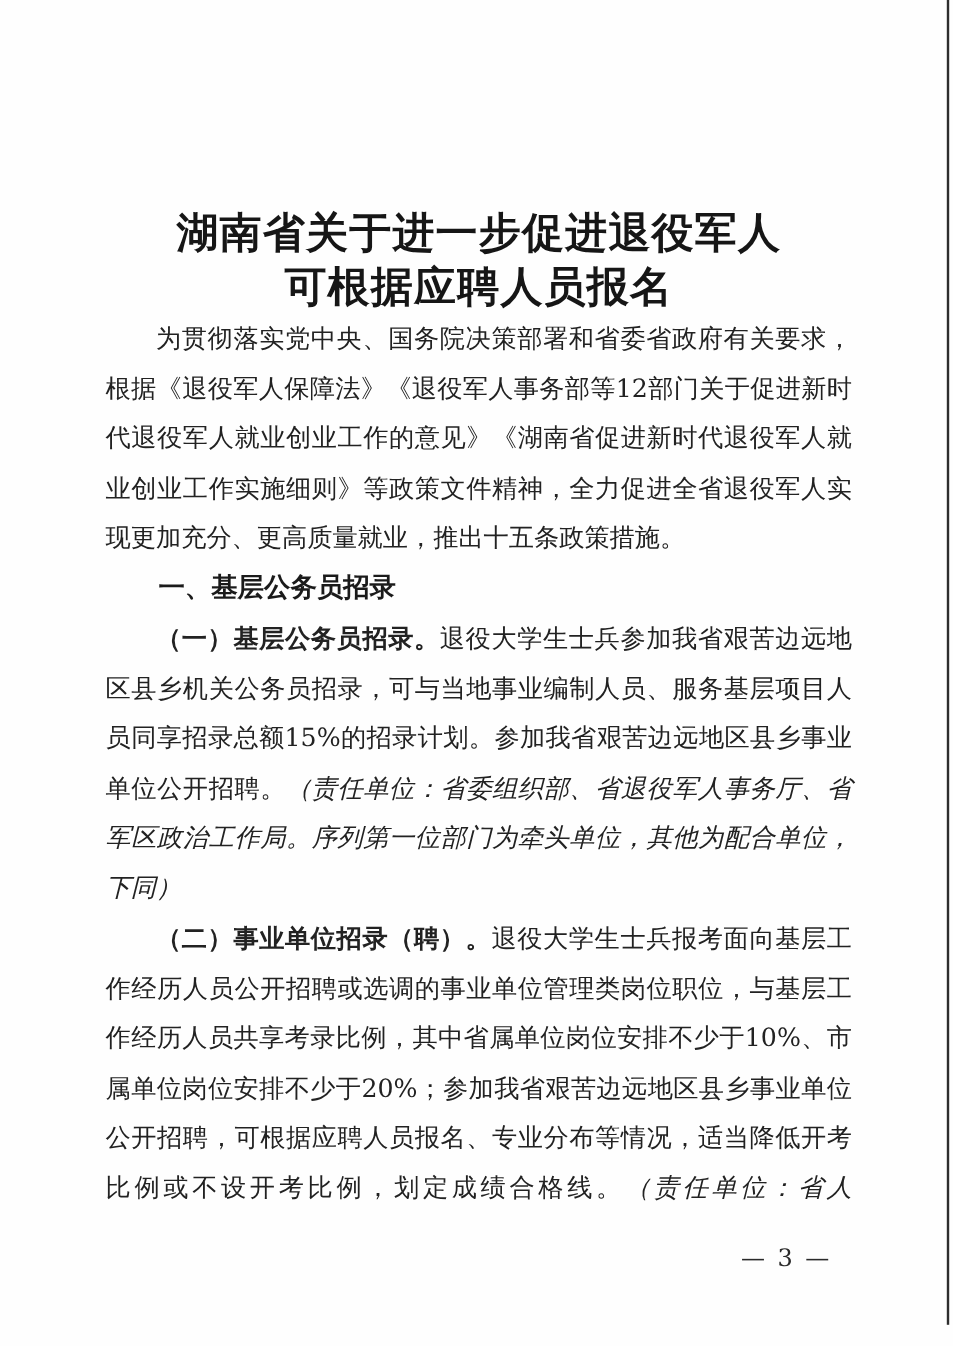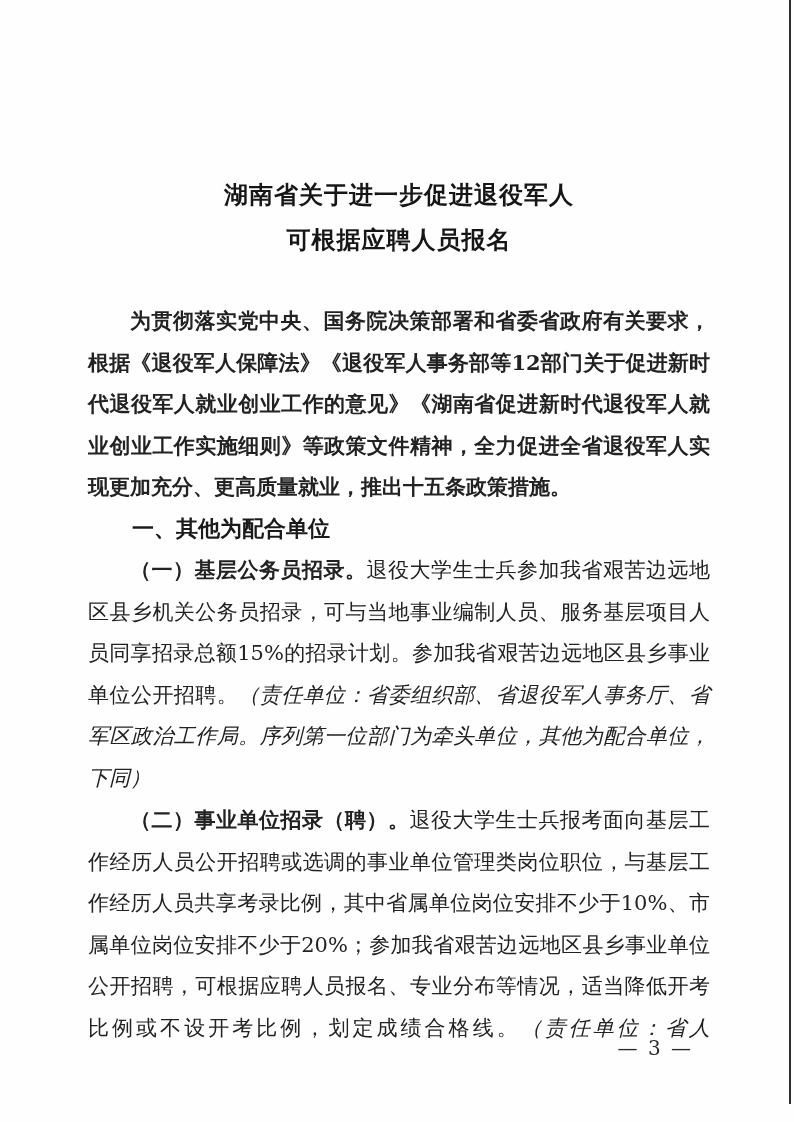--- a/index.html
+++ b/index.html
@@ -17,38 +17,36 @@
     color: #1f1f1f;
   }
   .content {
     position: absolute;
     left: 88px;
     top: 172px;
     width: 622px;
   }
   .doc-title {
     text-align: center;
-    font-size: 24px;
+    font-size: 35px;
     font-weight: bold;
     line-height: 45px;
     color: #161616;
     letter-spacing: 1px;
   }
   .body-text {
     margin: 0;
     font-size: 21px;
     line-height: 41.5px;
     text-align: justify;
     text-justify: inter-character;
     text-indent: 2em;
     color: #222222;
   }
   .intro {
-    margin-top: 38px;
-    font-weight: bold;
   }
   .section-heading {
     font-family: "DejaVu Sans", sans-serif;
     font-weight: 700;
     font-size: 22px;
     line-height: 41.5px;
     text-indent: 2em;
     color: #1a1a1a;
   }
   .item-lead {
@@ -84,21 +82,21 @@
 
   <div class="content">
 
     <div class="doc-title">
       <div>湖南省关于进一步促进退役军人</div>
       <div>可根据应聘人员报名</div>
     </div>
 
     <p class="body-text intro">为贯彻落实党中央、国务院决策部署和省委省政府有关要求，根据《退役军人保障法》《退役军人事务部等12部门关于促进新时代退役军人就业创业工作的意见》《湖南省促进新时代退役军人就业创业工作实施细则》等政策文件精神，全力促进全省退役军人实现更加充分、更高质量就业，推出十五条政策措施。</p>
 
-    <div class="section-heading">一、其他为配合单位</div>
+    <div class="section-heading">一、基层公务员招录</div>
 
     <p class="body-text">
       <span class="item-lead">（一）基层公务员招录。</span><span>退役大学生士兵参加我省艰苦边远地区县乡机关公务员招录，可与当地事业编制人员、服务基层项目人员同享招录总额15%的招录计划。参加我省艰苦边远地区县乡事业单位公开招聘。</span><span class="kai-note">（责任单位：省委组织部、省退役军人事务厅、省军区政治工作局。序列第一位部门为牵头单位，其他为配合单位，下同）</span>
     </p>
 
     <p class="body-text last-para">
       <span class="item-lead">（二）事业单位招录（聘）。</span><span>退役大学生士兵报考面向基层工作经历人员公开招聘或选调的事业单位管理类岗位职位，与基层工作经历人员共享考录比例，其中省属单位岗位安排不少于10%、市属单位岗位安排不少于20%；参加我省艰苦边远地区县乡事业单位公开招聘，可根据应聘人员报名、专业分布等情况，适当降低开考比例或不设开考比例，划定成绩合格线。</span><span class="kai-note">（责任单位：省人</span>
     </p>
 
   </div>

